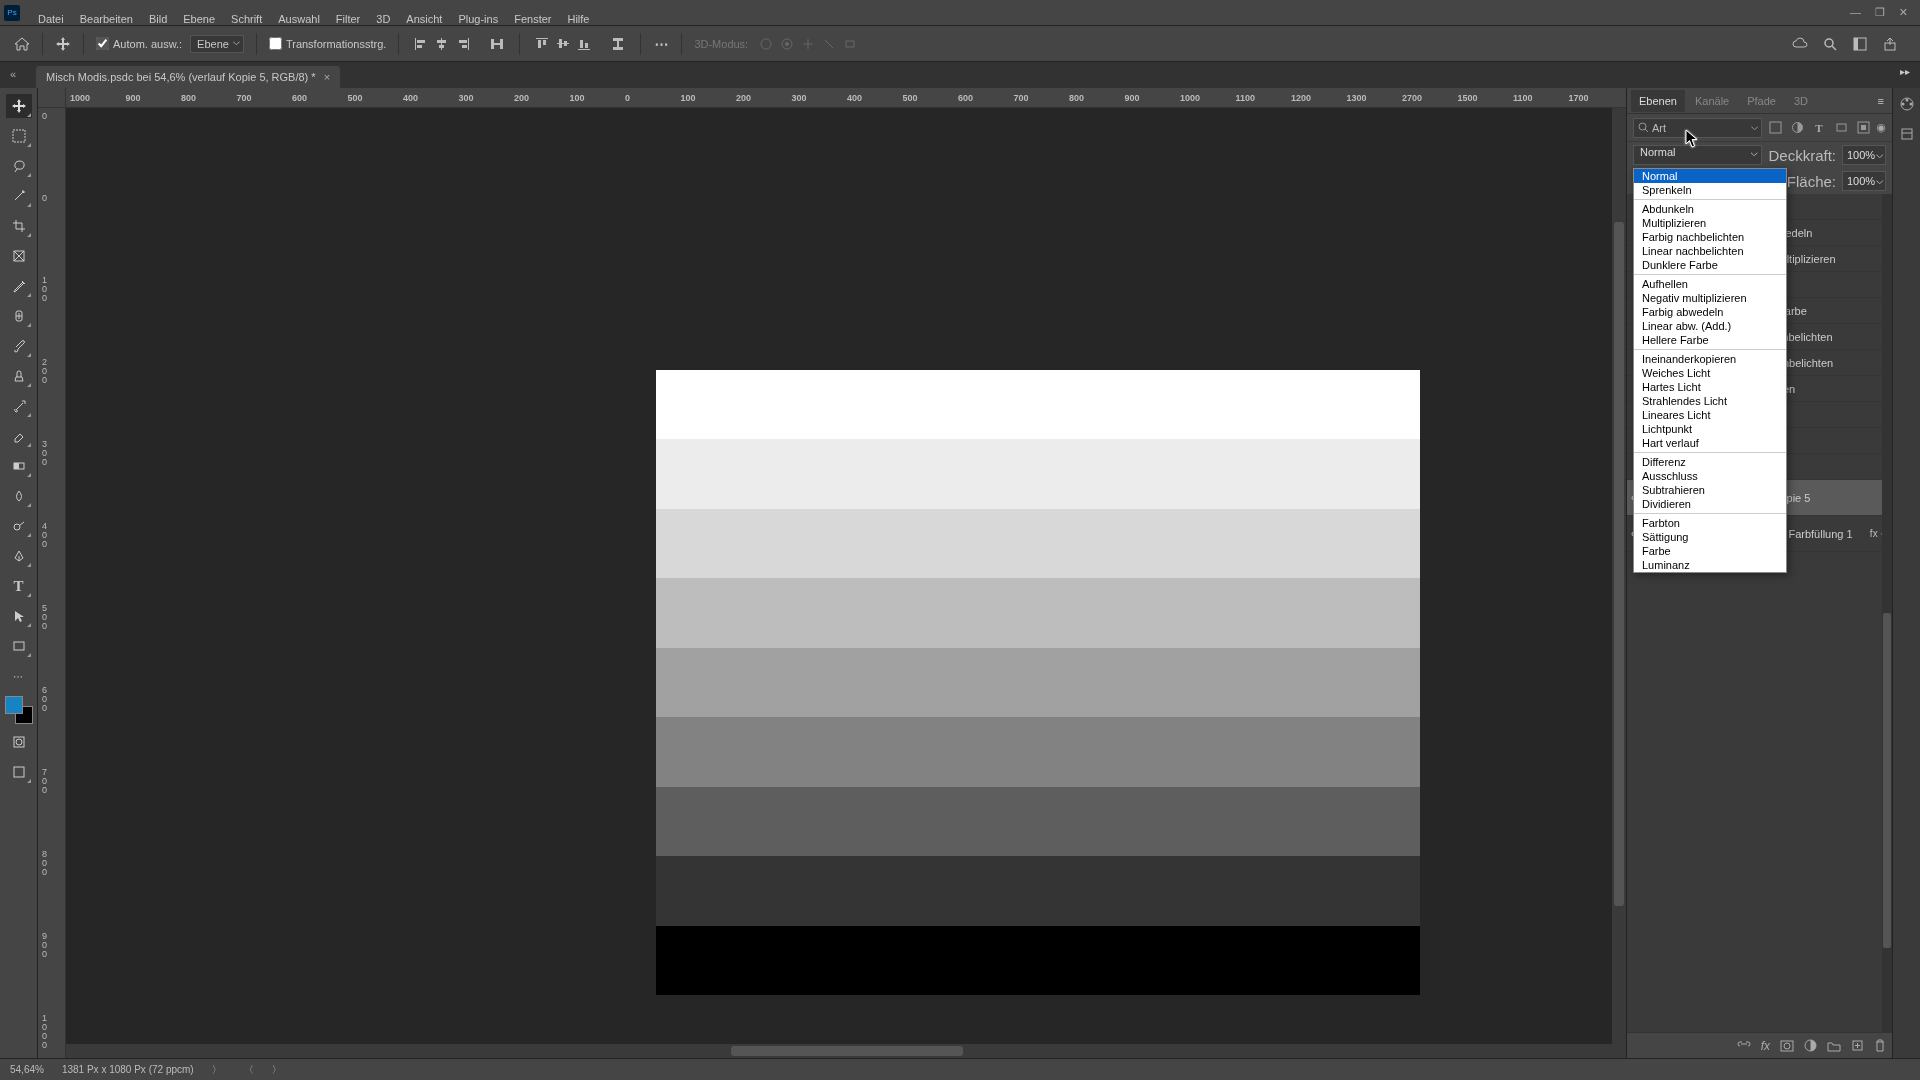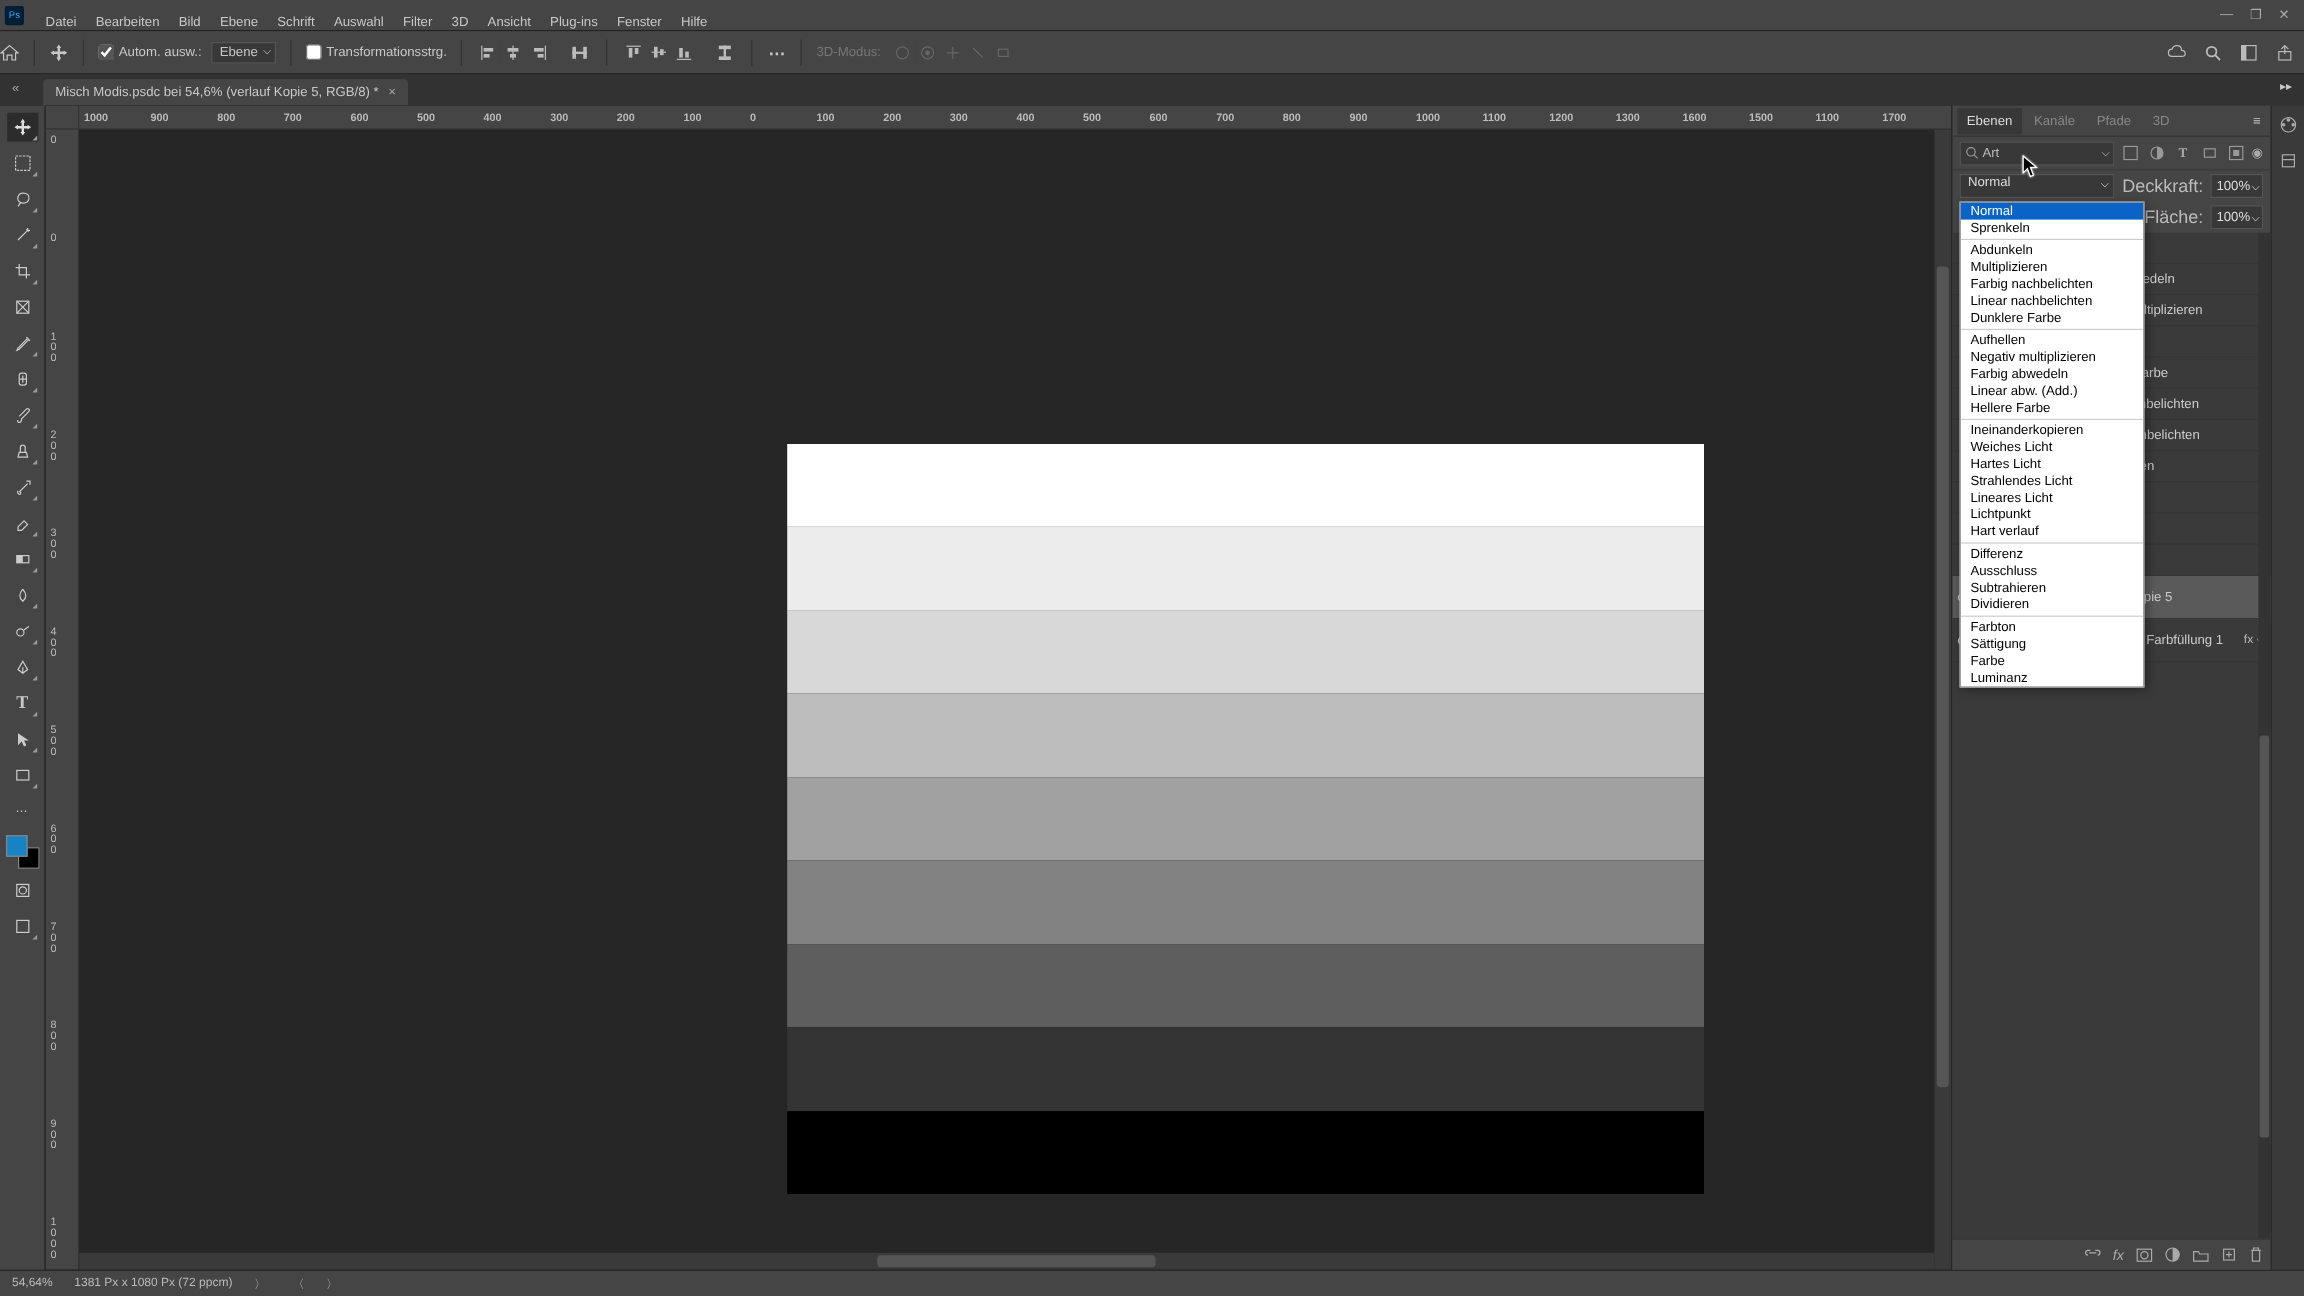--- a/index.html
+++ b/index.html
@@ -7,21 +7,21 @@
 
 
 .menubar { height: 26px; background: #454545; display: flex; align-items: center; padding: 0 4px; border-bottom: 1px solid #222; }
 .menubar .ps-icon { width: 16px; height: 16px; background: #001e36; border-radius: 2px; display: flex; align-items: center; justify-content: center; margin-right: 10px; }
 .menubar .ps-icon span { color: #31a8ff; font-weight: normal; font-size: 8px; }
 .menubar .menu-item { padding: 0 8px; cursor: default; margin-top: 12px; }
 .menubar .window-controls { margin-left: auto; display: flex; gap: 14px; padding-right: 8px; }
 .menubar .window-controls span { font-size: 11px; color: #aaa; cursor: default; }
 
 
-.optionsbar { height: 36px; background: #454545; display: flex; align-items: center; padding: 0 0; border-bottom: 1px solid #222; gap: 8px; }
+.optionsbar { height: 36px; background: #454545; display: flex; align-items: center; padding: 0 14px; border-bottom: 1px solid #222; gap: 8px; }
 .opt-icon { width: 16px; height: 16px; display:flex;align-items:center;justify-content:center; color:#c8c8c8;}
 .opt-sep { width: 1px; height: 22px; background: #333; margin: 0 4px; }
 .opt-check { display: flex; align-items: center; gap: 4px; }
 .opt-check input { accent-color: #555; }
 .opt-select { background: #383838; border: 1px solid #555; padding: 2px 14px 2px 6px; color: #c8c8c8; position: relative; font-size:11px;}
 .opt-select::after { content:"⌵"; position:absolute; right:3px; top:1px; font-size:9px;}
 .opt-align-group { display: flex; gap: 1px; }
 .opt-align-group .btn { width: 20px; height: 20px; background: #454545; display:flex;align-items:center;justify-content:center;}
 .opt-grey { color: #777; }
 .opt-right { margin-left: auto; display: flex; gap: 14px; align-items: center; padding-right: 8px;}
@@ -465,21 +465,21 @@
         <div class="tick" style="left: 781px;">400</div>
         <div class="tick" style="left: 836.5px;">500</div>
         <div class="tick" style="left: 892px;">600</div>
         <div class="tick" style="left: 947.5px;">700</div>
         <div class="tick" style="left: 1003px;">800</div>
         <div class="tick" style="left: 1058.5px;">900</div>
         <div class="tick" style="left: 1114px;">1000</div>
         <div class="tick" style="left: 1169.5px;">1100</div>
         <div class="tick" style="left: 1225px;">1200</div>
         <div class="tick" style="left: 1280.5px;">1300</div>
-        <div class="tick" style="left: 1336px;">1600</div>
+        <div class="tick" style="left: 1336px;">2700</div>
         <div class="tick" style="left: 1391.5px;">1500</div>
         <div class="tick" style="left: 1447px;">1100</div>
         <div class="tick" style="left: 1502.5px;">1700</div>
       </div>
     <div class="ruler-v" id="ruler-v">
         <div class="vtick" style="top: 4px;">0</div>
         <div class="vtick" style="top: 86px;">0</div>
         <div class="vtick" style="top: 168px;">1<br>0<br>0</div>
         <div class="vtick" style="top: 250px;">2<br>0<br>0</div>
         <div class="vtick" style="top: 332px;">3<br>0<br>0</div>

